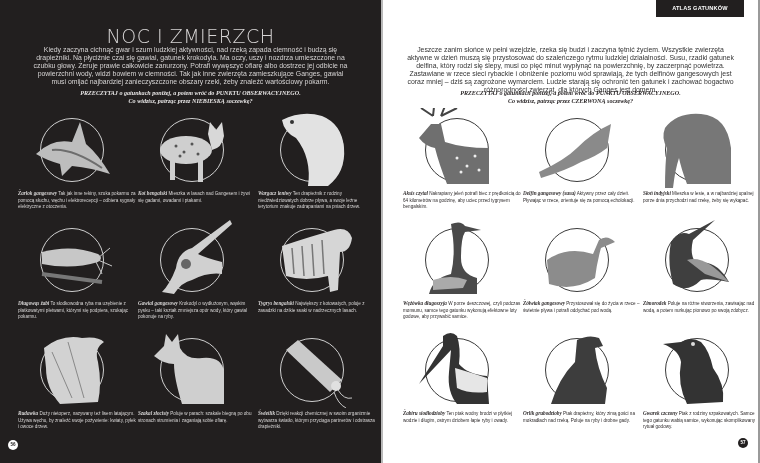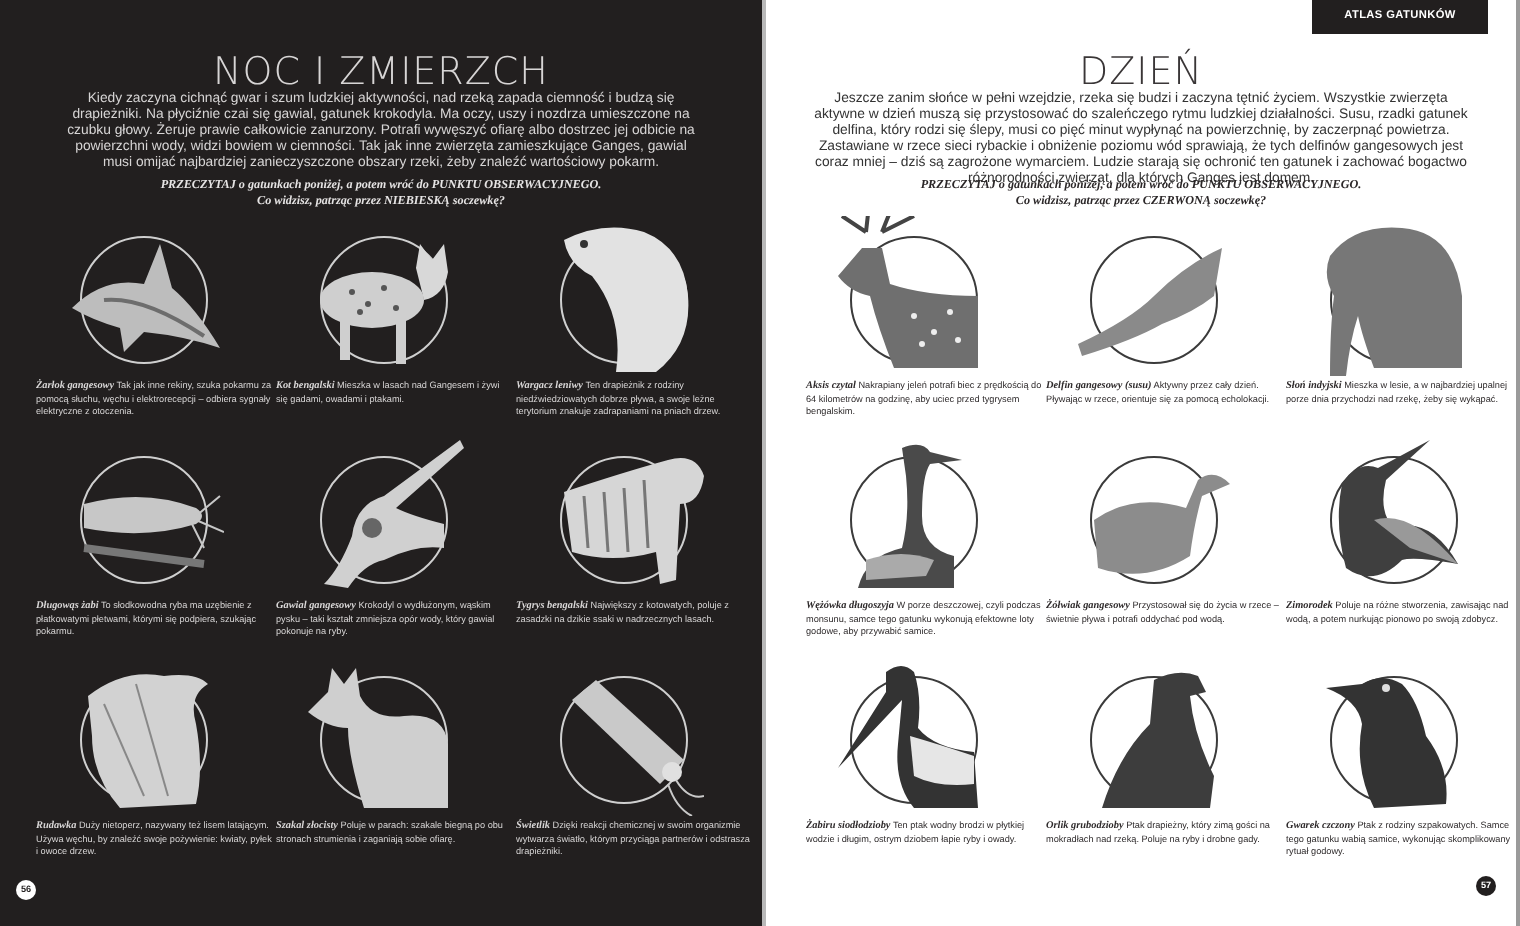--- a/index.html
+++ b/index.html
@@ -191,21 +191,20 @@
         </div>
         <div class="caption"><span class="name">Świetlik</span> <span>Dzięki reakcji chemicznej w swoim organizmie wytwarza światło, którym przyciąga partnerów i odstrasza drapieżniki.</span></div>
       </div>
     </div>
 
     <div class="page-number">56</div>
   </div>
 
   <div class="page page-right">
     <div class="atlas-tab">ATLAS GATUNKÓW</div>
-    <div class="page-title">DZIEŃ</div>
     <div class="intro">Jeszcze zanim słońce w pełni wzejdzie, rzeka się budzi i zaczyna tętnić życiem. Wszystkie zwierzęta aktywne w dzień muszą się przystosować do szaleńczego rytmu ludzkiej działalności. Susu, rzadki gatunek delfina, który rodzi się ślepy, musi co pięć minut wypłynąć na powierzchnię, by zaczerpnąć powietrza. Zastawiane w rzece sieci rybackie i obniżenie poziomu wód sprawiają, że tych delfinów gangesowych jest coraz mniej – dziś są zagrożone wymarciem. Ludzie starają się ochronić ten gatunek i zachować bogactwo różnorodności zwierząt, dla których Ganges jest domem.</div>
     <div class="instruction">
       <div>PRZECZYTAJ o gatunkach poniżej, a potem wróć do PUNKTU OBSERWACYJNEGO.</div>
       <div>Co widzisz, patrząc przez CZERWONĄ soczewkę?</div>
     </div>
 
     <div class="grid">
       <div class="card" style="left:0;top:0">
         <div class="figure">
           <div class="ring"></div>

